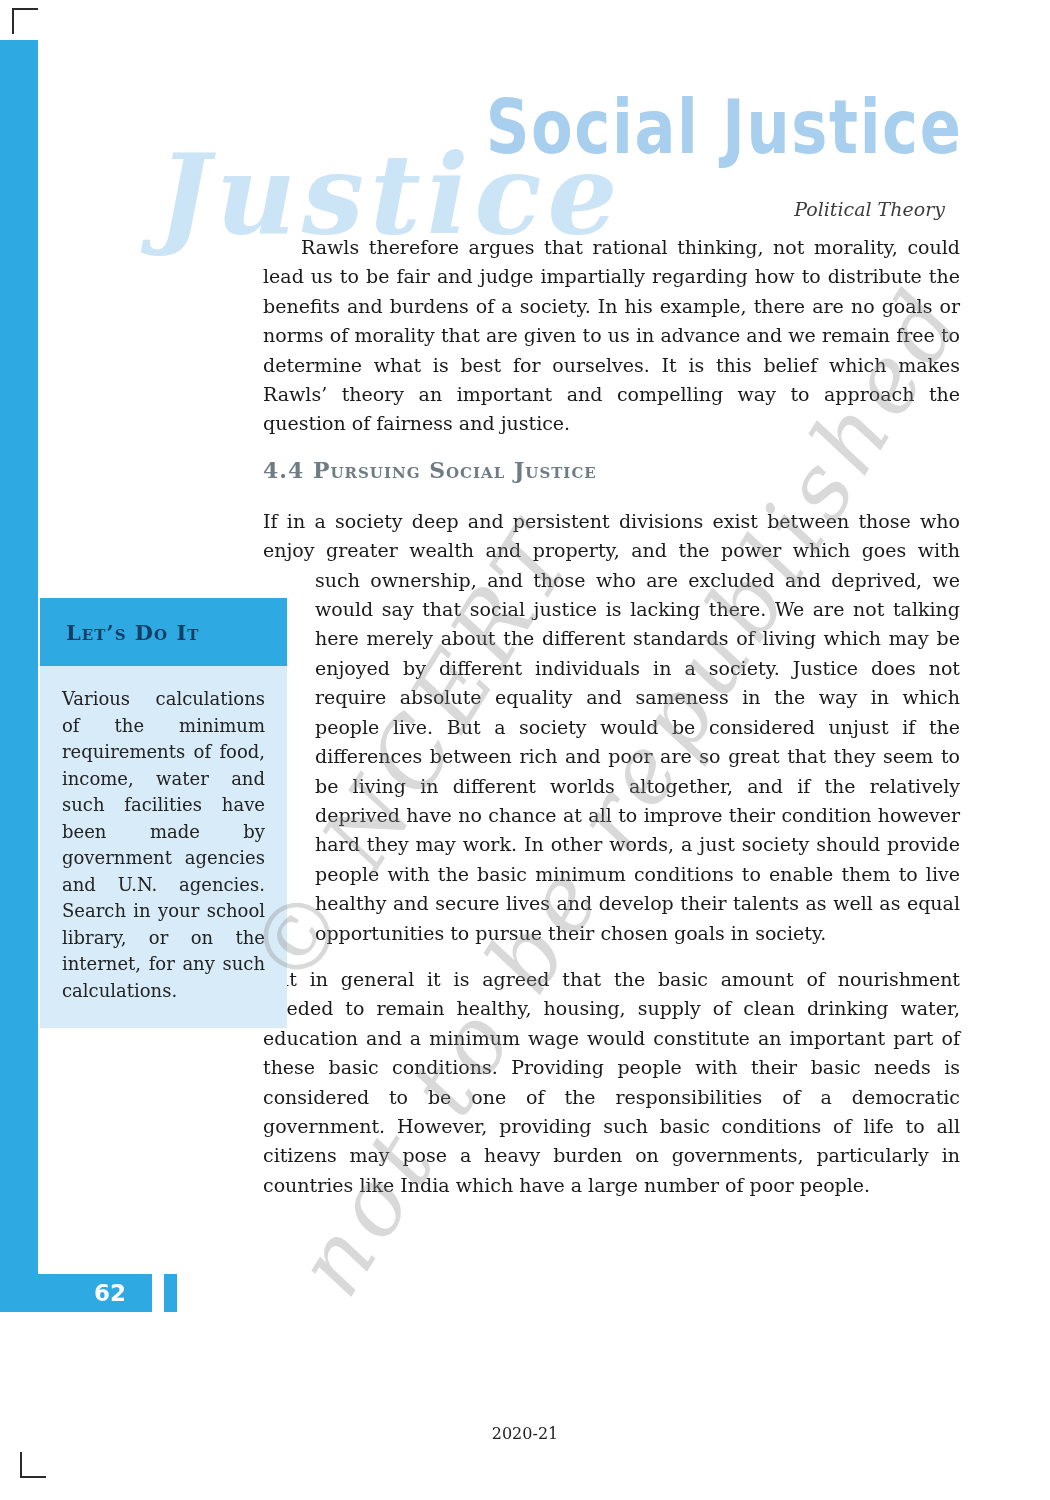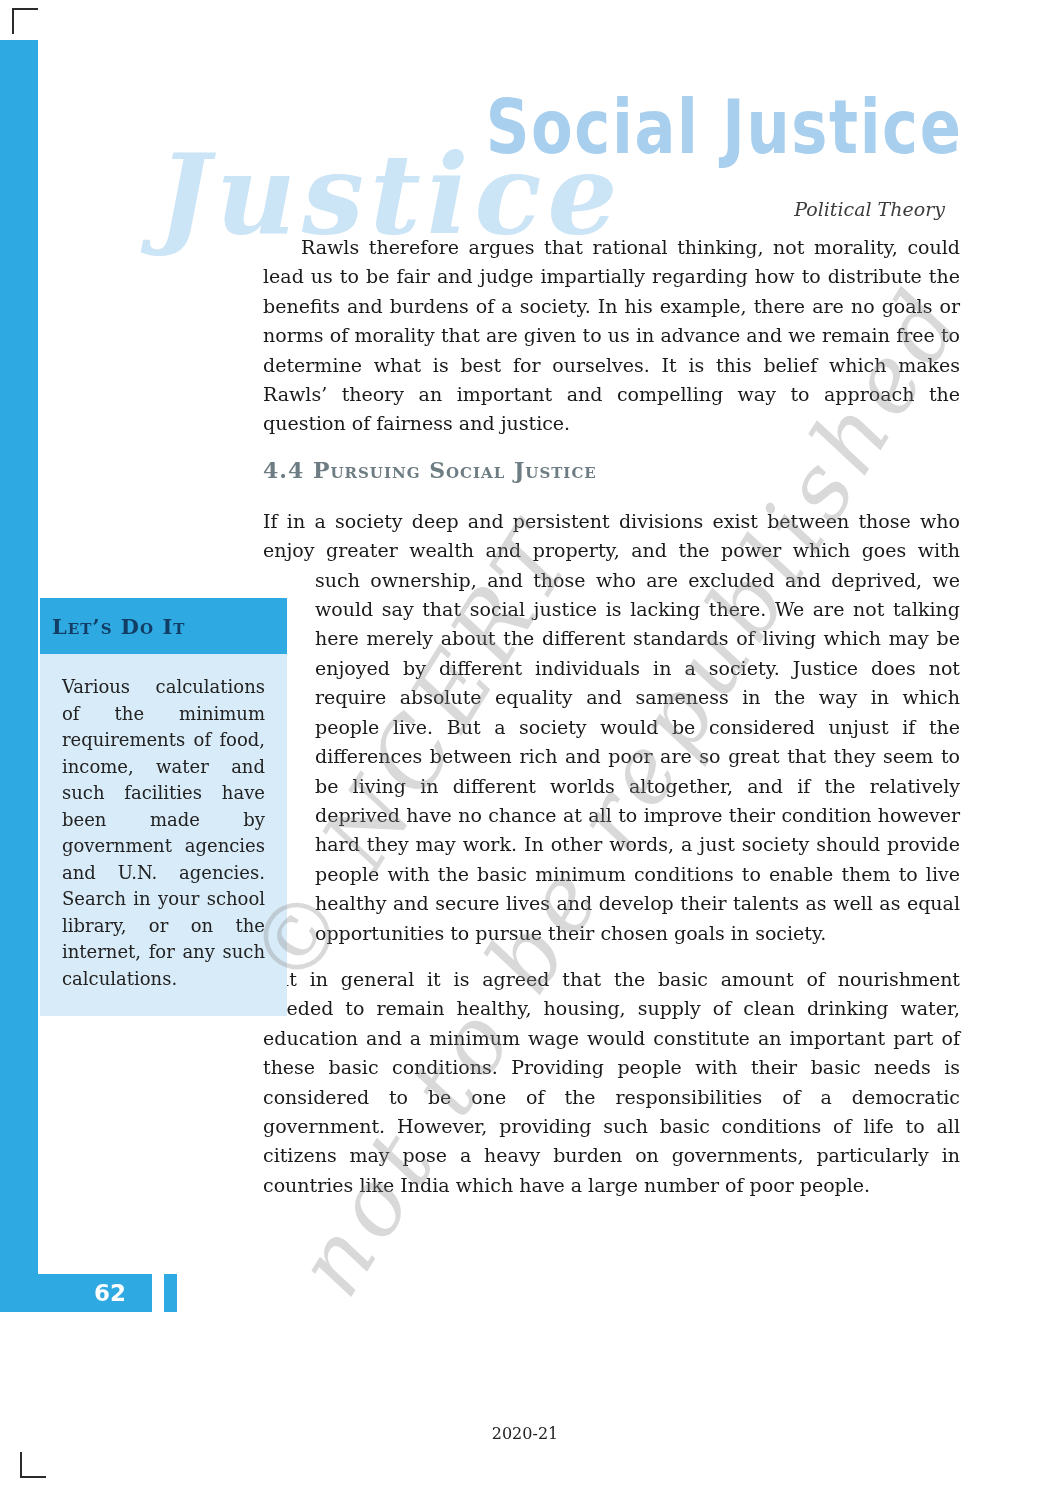--- a/index.html
+++ b/index.html
@@ -30,22 +30,22 @@
   .main-col{position:absolute;left:263px;top:233px;width:697px;z-index:2;}
   .para{margin:0 0 17px;text-align:justify;font-size:19px;line-height:29.4px;}
   .indent{text-indent:38px;}
   .lead-justify{text-align-last:justify;margin-bottom:0;}
   .wrapzone{margin-left:52px;}
   .section-heading{margin:18px 0 24px;font-size:22px;font-weight:700;
     font-variant:small-caps;letter-spacing:1px;color:var(--heading-gray,#6E7D83);}
 
   
   .sidebar{position:absolute;left:40px;top:598px;width:247px;z-index:2;}
-  .sidebar-header{position:relative;height:56px;background:var(--accent-blue,#2FA9E1);
-    display:flex;align-items:center;padding-left:12px;z-index:1;text-align:center;}
+  .sidebar-header{position:relative;height:68px;background:var(--accent-blue,#2FA9E1);
+    display:flex;align-items:center;padding-left:26px;z-index:1;text-align:center;}
   .sidebar-title{font-variant:small-caps;font-weight:700;font-size:21px;letter-spacing:1px;color:#123E66;}
   .do-script{position:absolute;left:168px;top:-50px;z-index:2;line-height:1;
     font-size:76px;font-style:italic;font-weight:700;color:var(--do-blue,#AFD9F2);}
   .sidebar-body{background:var(--sidebar-bg,#D8EBF8);padding:20px 22px 24px;
     font-size:18px;line-height:26.5px;text-align:justify;color:#222;}
 
   
   .wm{position:absolute;left:0;top:660px;width:1000px;z-index:6;pointer-events:none;
     transform:rotate(-58deg);text-align:center;color:#8a8a8a;opacity:.32;font-style:italic;}
   .wm-line{font-size:92px;line-height:1;letter-spacing:8px;white-space:nowrap;}

